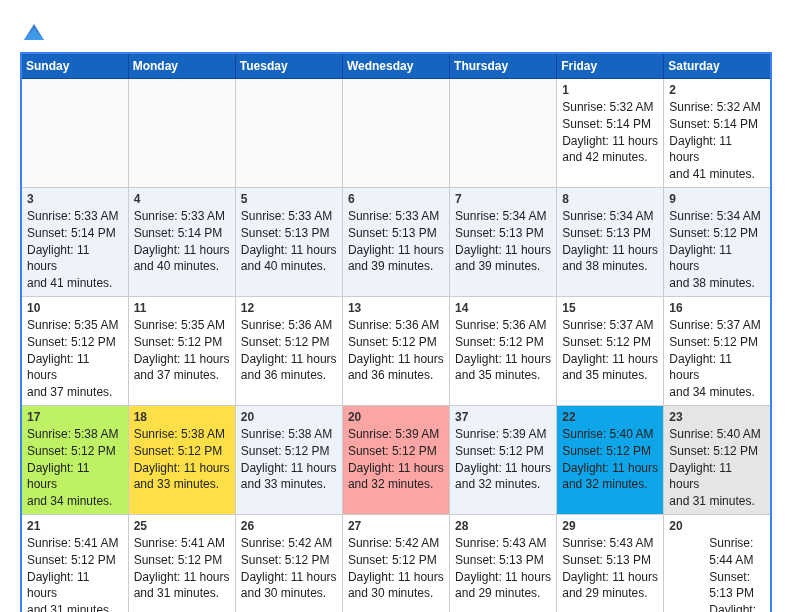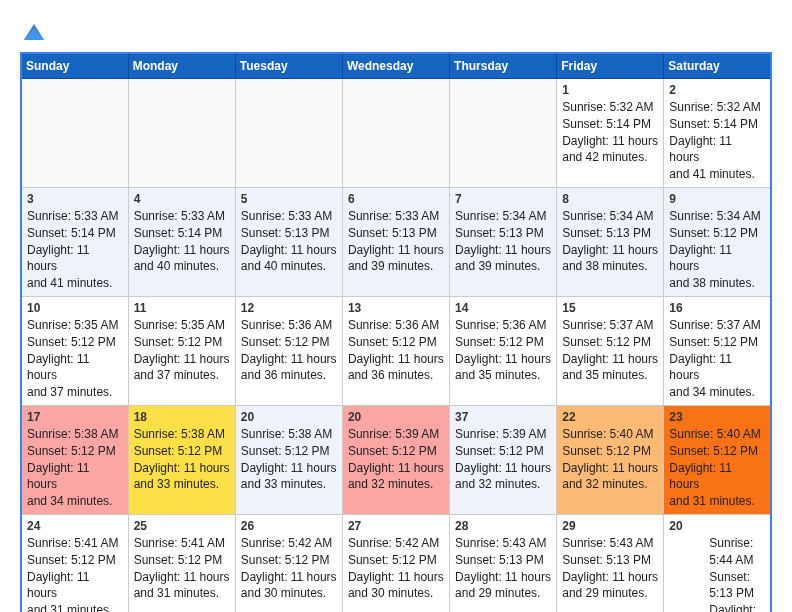--- a/index.html
+++ b/index.html
@@ -238,21 +238,21 @@
         </td>
         <td>
           <span class="day-num">16</span>
           <div class="day-info" style="white-space: pre-line;">Sunrise: 5:37 AM
 Sunset: 5:12 PM
 Daylight: 11 hours
 and 34 minutes.</div>
         </td>
       </tr>
       <tr>
-        <td style="background: #fca5a5;">
+        <td style="background: #bef264;">
           <span class="day-num">17</span>
           <div class="day-info" style="white-space: pre-line;">Sunrise: 5:38 AM
 Sunset: 5:12 PM
 Daylight: 11 hours
 and 34 minutes.</div>
         </td>
         <td style="background: #fde047;">
           <span class="day-num">18</span>
           <div class="day-info" style="white-space: pre-line;">Sunrise: 5:38 AM
 Sunset: 5:12 PM
@@ -273,38 +273,38 @@
 Daylight: 11 hours
 and 32 minutes.</div>
         </td>
         <td style="background: rgb(238, 242, 251);">
           <span class="day-num">37</span>
           <div class="day-info" style="white-space: pre-line;">Sunrise: 5:39 AM
 Sunset: 5:12 PM
 Daylight: 11 hours
 and 32 minutes.</div>
         </td>
-        <td style="background: #fdba74;">
+        <td style="background: #0ea5e9;">
           <span class="day-num">22</span>
           <div class="day-info" style="white-space: pre-line;">Sunrise: 5:40 AM
 Sunset: 5:12 PM
 Daylight: 11 hours
 and 32 minutes.</div>
         </td>
-        <td style="background: #f97316;">
+        <td style="background: #e5e5e5;">
           <span class="day-num">23</span>
           <div class="day-info" style="white-space: pre-line;">Sunrise: 5:40 AM
 Sunset: 5:12 PM
 Daylight: 11 hours
 and 31 minutes.</div>
         </td>
       </tr>
       <tr>
         <td>
-          <span class="day-num">24</span>
+          <span class="day-num">21</span>
           <div class="day-info" style="white-space: pre-line;">Sunrise: 5:41 AM
 Sunset: 5:12 PM
 Daylight: 11 hours
 and 31 minutes.</div>
         </td>
         <td>
           <span class="day-num">25</span>
           <div class="day-info" style="white-space: pre-line;">Sunrise: 5:41 AM
 Sunset: 5:12 PM
 Daylight: 11 hours

